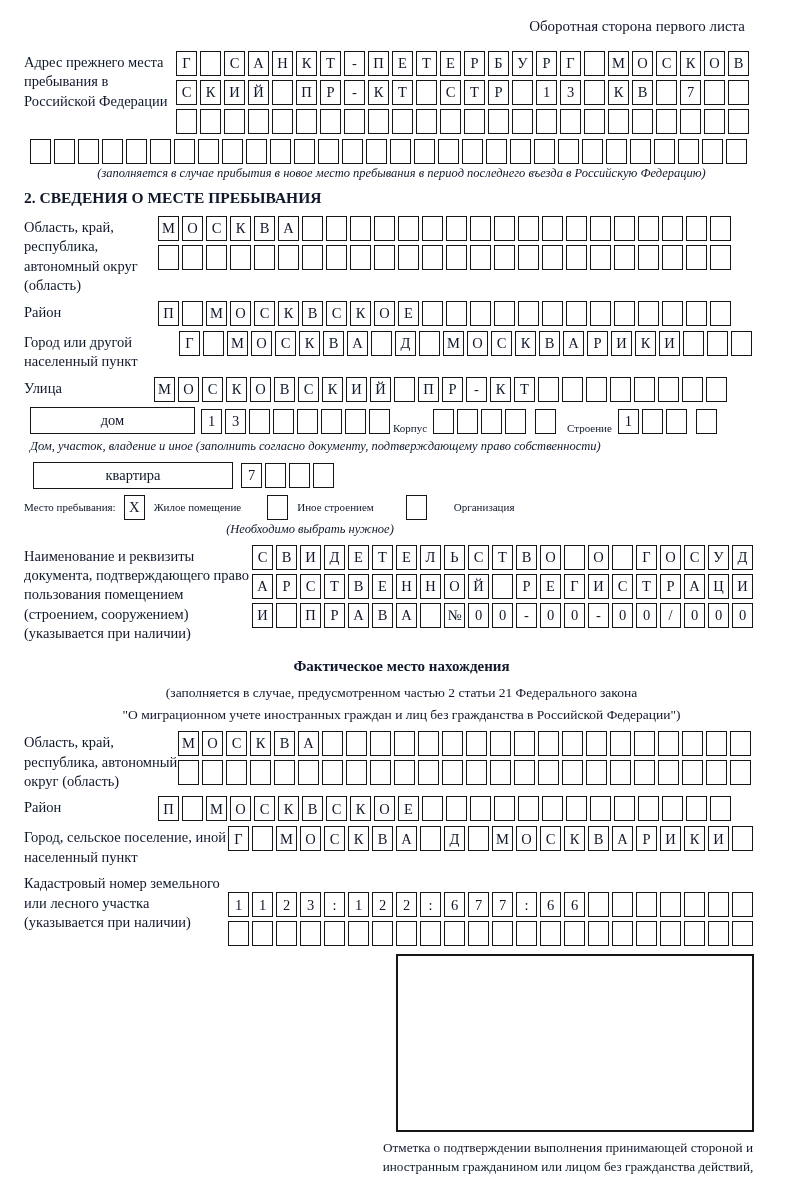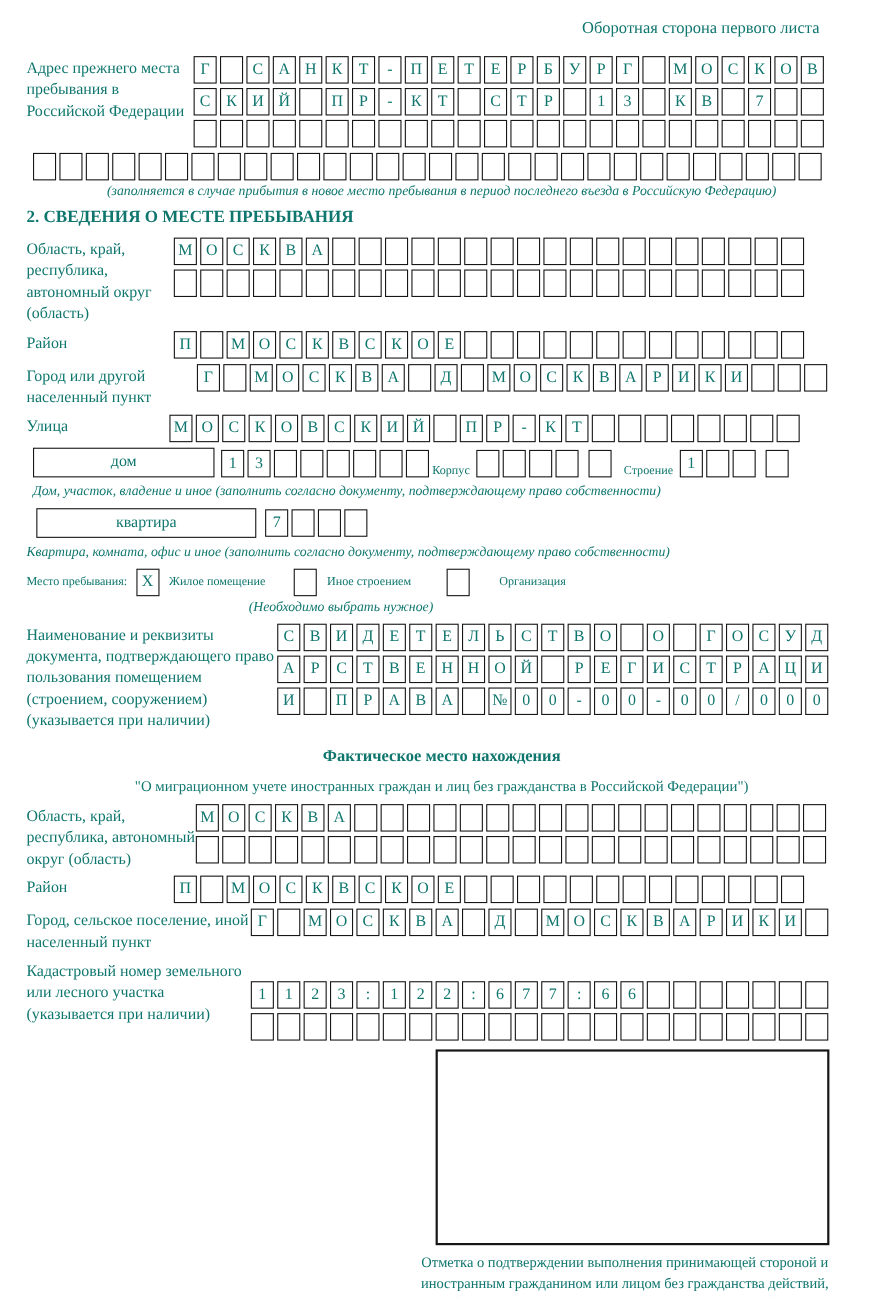--- a/index.html
+++ b/index.html
@@ -1,18 +1,18 @@
 <!DOCTYPE html>
 <html><head>
 <meta charset="utf-8">
 <style>
   * { box-sizing: border-box; }
   html,body { margin:0; padding:0; background:#e8e8e8; }
   .page {
-    width:800px; height:1180px; margin:0 auto; background:#ffffff; color:#0f766e;
+    width:800px; height:1180px; margin:0 auto; background:#ffffff; color:#0f172a;
     font-family:"Liberation Serif", serif;
     padding:18px 21px 0 24px; position:relative; overflow:hidden;
   }
   .corner { text-align:right; font-size:15px; padding-right:34px; margin-bottom:16px; }
   .field { display:flex; align-items:flex-start; margin-bottom:5px; }
   .flabel { font-size:14.5px; line-height:1.34; flex:0 0 auto; padding-top:2px; }
   .rows { display:flex; flex-direction:column; gap:4px; }
   .cellrow { display:flex; }
   .cell {
     flex:0 0 auto; width:21px; height:25px; border:1.5px solid #161616;
@@ -350,21 +350,20 @@
   <div class="field" style="margin-left:9px; align-items:center">
     <div class="box-label" style="width:200px">квартира</div>
     <div class="gap8"></div>
     <div class="cellrow">
         <div class="cell">7</div>
         <div class="cell"></div>
         <div class="cell"></div>
         <div class="cell"></div>
       </div>
   </div>
-  <div class="note" style="text-align:left">Квартира, комната, офис и иное (заполнить согласно документу, подтверждающему право собственности)</div>
 
   <div class="stay-row">
     <div class="inline-label" style="padding-top:0">Место пребывания:</div>
     <div class="gap8"></div>
     <div class="cellrow">
         <div class="cell">X</div>
       </div>
     <div class="gap6"></div>
     <div class="inline-label" style="padding-top:0">Жилое помещение</div>
     <div style="width:26px"></div>
@@ -451,20 +450,21 @@
           <div class="cell">0</div>
           <div class="cell">/</div>
           <div class="cell">0</div>
           <div class="cell">0</div>
           <div class="cell">0</div>
         </div>
     </div>
   </div>
 
   <div class="title-b">Фактическое место нахождения</div>
+  <div class="cnote" style="margin-bottom:2px">(заполняется в случае, предусмотренном частью 2 статьи 21 Федерального закона</div>
   <div class="cnote">"О миграционном учете иностранных граждан и лиц без гражданства в Российской Федерации")</div>
 
   <div class="field">
     <div class="flabel" style="flex-basis:154px">Область, край, республика, автономный округ (область)</div>
     <div class="rows">
       <div class="cellrow">
           <div class="cell">М</div>
           <div class="cell">О</div>
           <div class="cell">С</div>
           <div class="cell">К</div>

